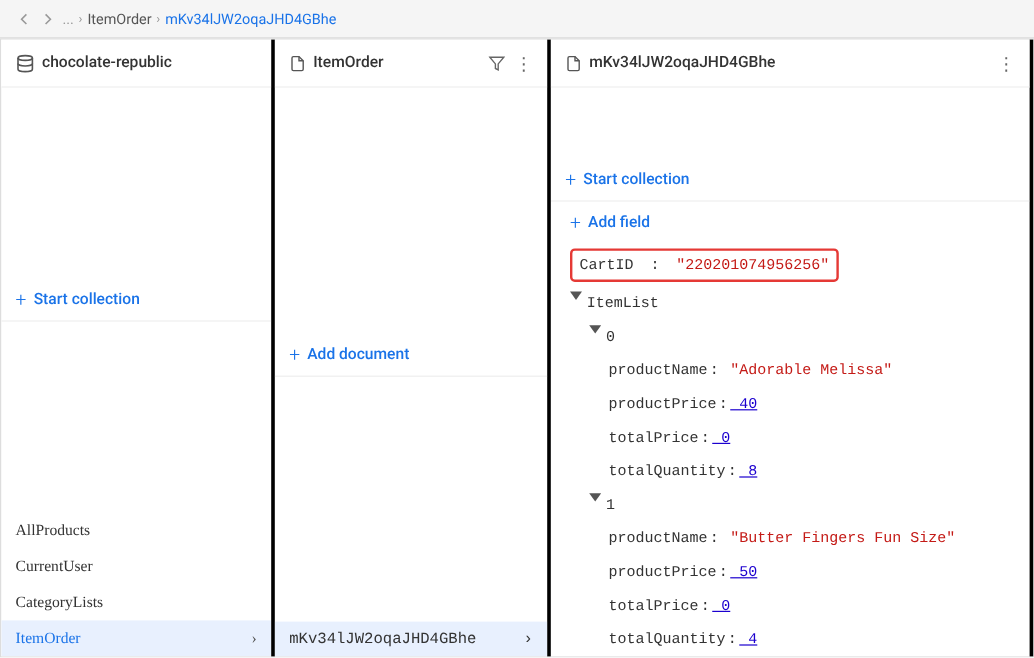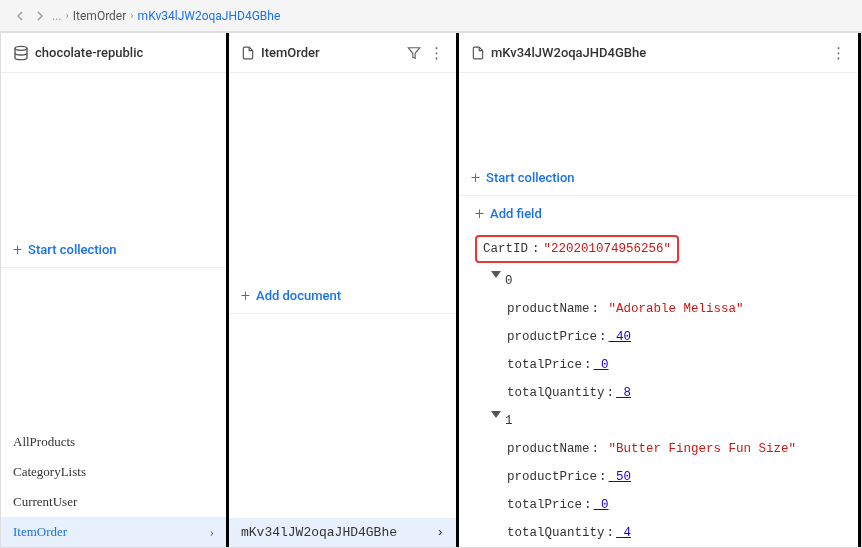--- a/index.html
+++ b/index.html
@@ -152,21 +152,21 @@
       font-family: 'Courier New', monospace;
       font-size: 12.5px;
       line-height: 1.6;
     }
     .cartid-highlight {
       border: 2px solid #e53935;
       border-radius: 4px;
       padding: 2px 6px;
       display: inline-flex;
       align-items: center;
-      gap: 2px;
+      gap: 12px;
     }
 
     
     .add-field-btn {
       display: flex;
       align-items: center;
       gap: 6px;
       padding: 8px 16px;
       color: #1a73e8;
       font-size: 13px;
@@ -220,24 +220,24 @@
     <div class="action-btn">
       <span class="plus-icon">+</span>
       <span>Start collection</span>
     </div>
 
     <div class="nav-list">
       <div class="nav-item">
         <span>AllProducts</span>
       </div>
       <div class="nav-item">
+        <span>CurrentUser</span>
+      </div>
+      <div class="nav-item">
         <span>CategoryLists</span>
-      </div>
-      <div class="nav-item">
-        <span>CurrentUser</span>
       </div>
       <div class="nav-item active">
         <span>ItemOrder</span>
         <span class="chevron-right">›</span>
       </div>
     </div>
   </div>
 
   <div class="panel panel-mid">
     <div class="panel-header">
@@ -300,20 +300,24 @@
       </div>
 
       <div class="cartid-row">
         <div class="cartid-highlight">
           <span class="field-key">CartID</span>
           <span class="field-colon">:</span>
           <span class="field-string">"220201074956256"</span>
         </div>
       </div>
 
+      <div class="data-row">
+        <span class="tri-down"></span>
+        <span class="field-key">ItemList</span>
+      </div>
 
       <div class="data-row indent-1">
         <span class="tri-down"></span>
         <span class="field-key">0</span>
       </div>
 
       <div class="data-row indent-2">
         <span class="field-key">productName</span>
         <span class="field-colon">:</span>
         <span class="field-string">&nbsp;"Adorable Melissa"</span>

